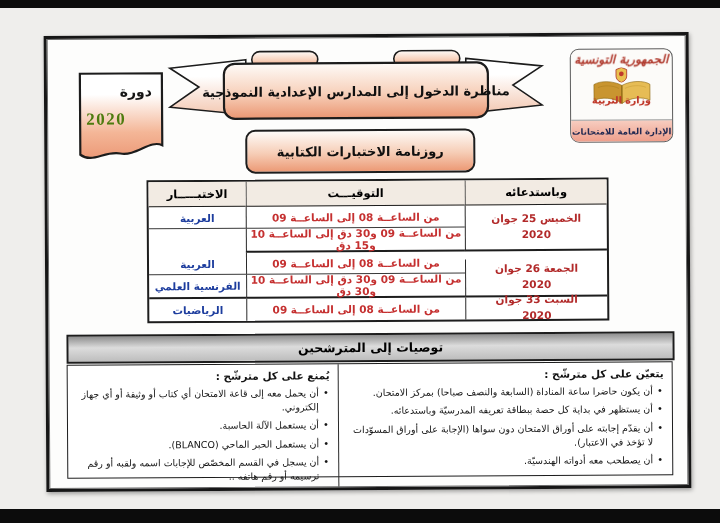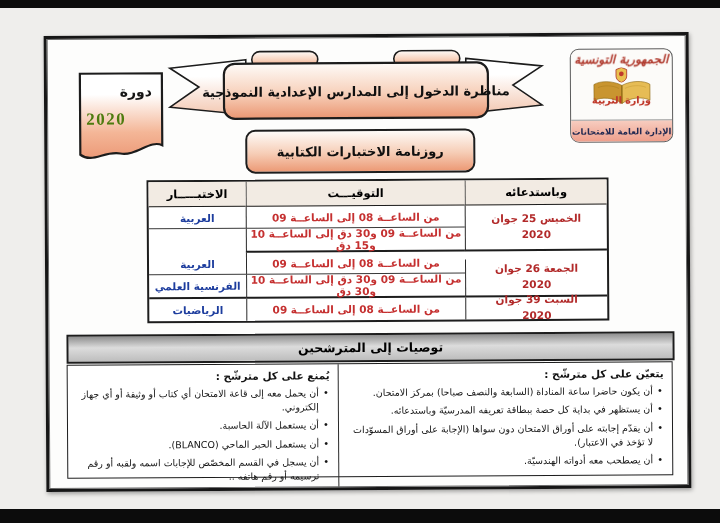--- a/index.html
+++ b/index.html
@@ -173,21 +173,21 @@
 
   <div class="subtitle-box">روزنامة الاختبارات الكتابية</div>
 
   <div class="sched">
     <div class="c hc v1">وباستدعائه</div>
     <div class="c hc v1">التوقيـــت</div>
     <div class="c hc">الاختبـــــار</div>
 
     <div class="c dt v1 rb2 d-th">الخميس 25 جوان 2020</div>
     <div class="c dt v1 rb2 d-fr">الجمعة 26 جوان 2020</div>
-    <div class="c dt v1 d-sa">السبت 39 جوان 2020</div>
+    <div class="c dt v1 d-sa">السبت 33 جوان 2020</div>
 
     <div class="c time v1 rb1" style="grid-column:2;grid-row:2">من الساعــة 08 إلى الساعــة 09</div>
     <div class="c subj rb1" style="grid-column:3;grid-row:2">العربية</div>
 
     <div class="c time v1 rb2" style="grid-column:2;grid-row:3">من الساعــة 09 و30 دق إلى الساعــة 10 و15 دق</div>
 
     <div class="c time v1 rb1" style="grid-column:2;grid-row:4">من الساعــة 08 إلى الساعــة 09</div>
     <div class="c subj rb1" style="grid-column:3;grid-row:4">العربية</div>
 
     <div class="c time v1 rb2" style="grid-column:2;grid-row:5">من الساعــة 09 و30 دق إلى الساعــة 10 و30 دق</div>

